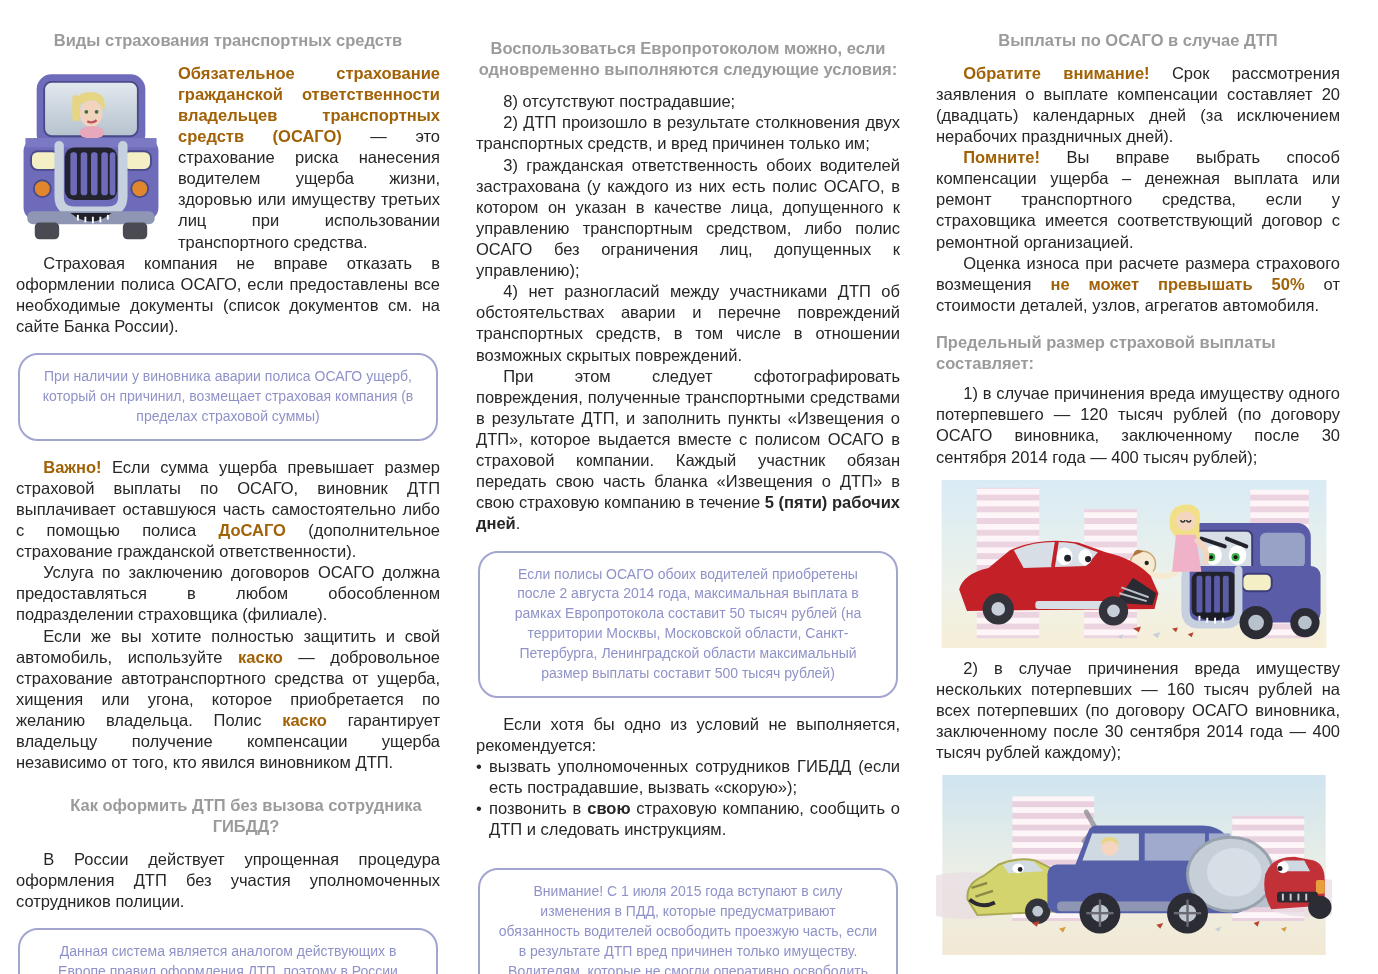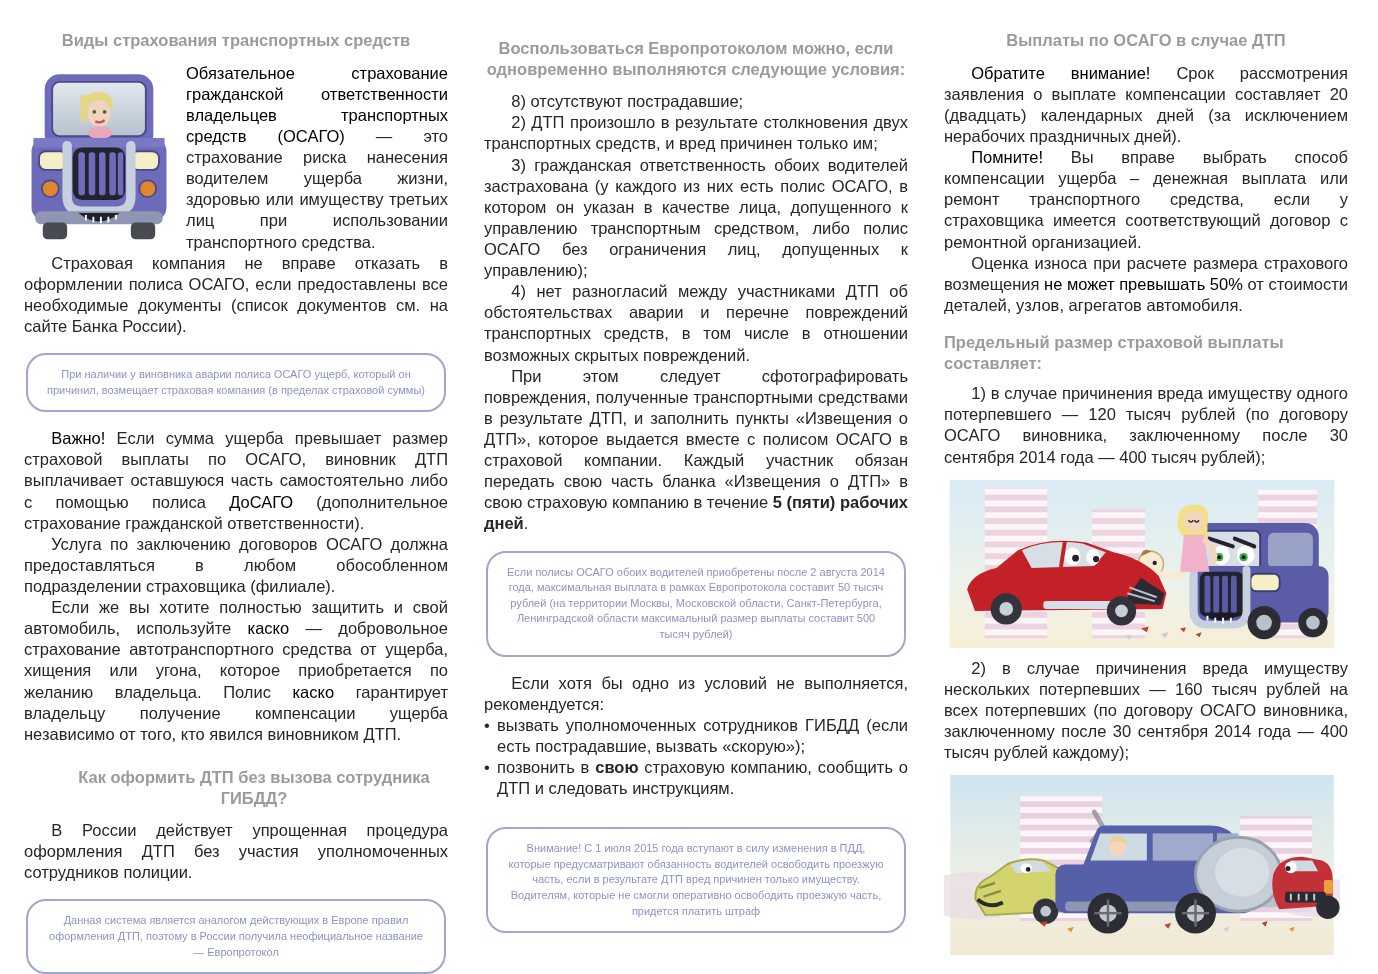--- a/index.html
+++ b/index.html
@@ -3,40 +3,40 @@
 <meta charset="utf-8">
 <style>
   html,body{margin:0;padding:0;background:#ffffff;}
   body{
     width:1378px;height:974px;overflow:hidden;
     font-family:"Liberation Sans","DejaVu Sans",sans-serif;
     color:#262626;
   }
   .page{
     box-sizing:border-box;width:1378px;height:974px;
-    display:flex;gap:36px;padding:24px 24px 12px 24px;background:#fff;
+    display:flex;gap:36px;padding:24px 24px 12px 16px;background:#fff;
   }
   .col{font-size:16.5px;line-height:1.28;text-align:justify;}
   .col-1{flex:0 0 424px;width:424px;}
   .col-2{flex:0 0 424px;width:424px;margin-top:8px;}
   .col-3{flex:0 0 404px;width:404px;}
   p{margin:0;text-indent:1.65em;}
   .noindent{text-indent:0;}
   .shead{
     color:#9b9b9d;font-weight:700;text-align:center;text-indent:0;
     margin:6px 0 12px 0;line-height:1.25;
   }
   .shead-mid{margin-top:22px;margin-left:36px;}
   .shead-left{text-align:left;margin:16px 0 10px 0;}
-  .accent{color:#000000;font-weight:400;}
+  .accent{color:#a16207;font-weight:700;}
   .b{font-weight:700;}
   .note-box{
     border:2px solid #a3a5d1;border-radius:20px;
     color:#8f92c8;text-align:center;text-indent:0;
-    font-size:11px;line-height:1.42;
+    font-size:14px;line-height:1.42;
     padding:12px 18px;margin:16px 2px;
   }
   .intro-wrap{overflow:hidden;}
   .jeep-float{float:left;margin:2px 12px 0 0;}
   .bullet{position:relative;padding-left:13px;text-indent:0;}
   .bullet::before{content:"\2022";position:absolute;left:0;top:0;}
   .illustration{margin:12px 0 10px 0;line-height:0;}
   svg{display:block;}
 </style>
 </head>

